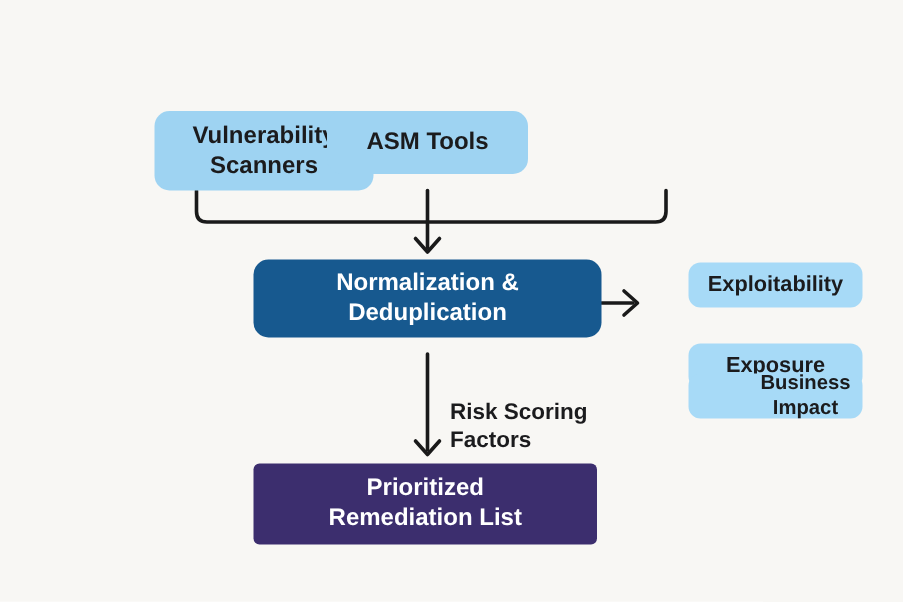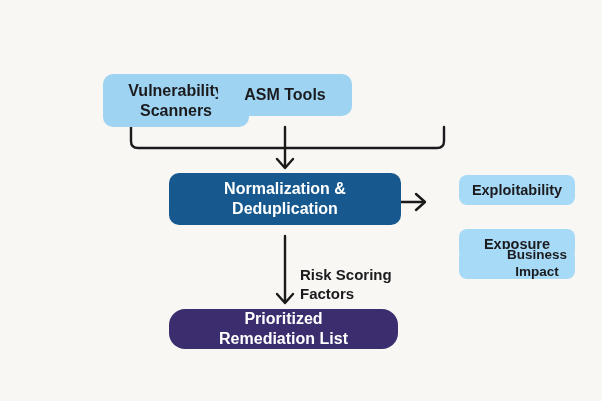--- a/index.html
+++ b/index.html
@@ -56,23 +56,23 @@
   }
   .factor {
     left: 431px; width: 116px; height: 30px;
     background: #A7DAF7; color: #1B1B1D;
     border-radius: 8px; font-size: 14.5px; font-weight: 600; margin-left: 28px;
   }
   .node-exploitability { top: 175px; }
   .node-exposure       { top: 229px; }
   .node-business       { top: 249px; font-size: 13.5px; padding-left: 40px; }
   .node-output {
-    left: 169px; top: 309px; width: 229px; height: 40px;
+    left: 169px; top: 309px; width: 229px; height: 54px;
     background: #3C2E6E; color: #FFFFFF;
-    border-radius: 16px; font-size: 16px; font-weight: 600;
+    border-radius: 4px; font-size: 16px; font-weight: 600;
   }
   .edge-label {
     position: absolute;
     left: 300px;
     top: 250px;
     font-size: 15px;
     font-weight: 600;
     line-height: 1.25;
     color: #1B1B1D;
     white-space: pre-line;

